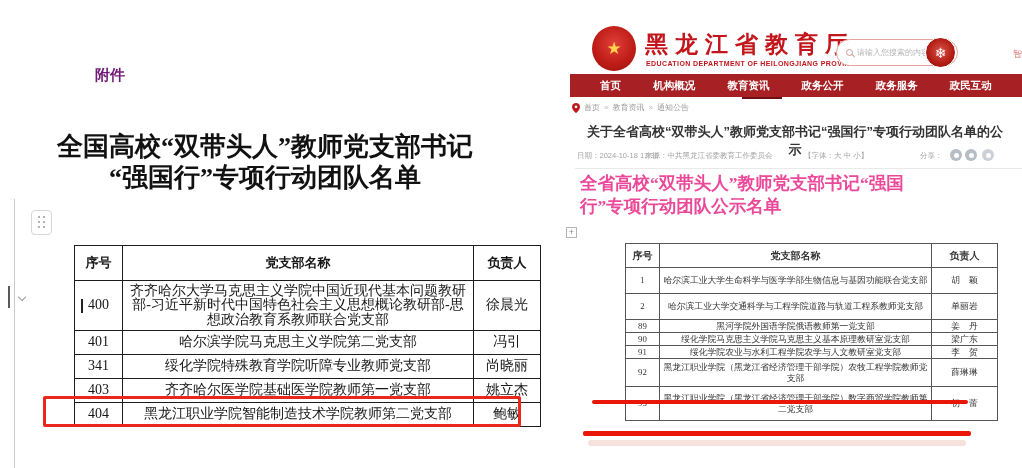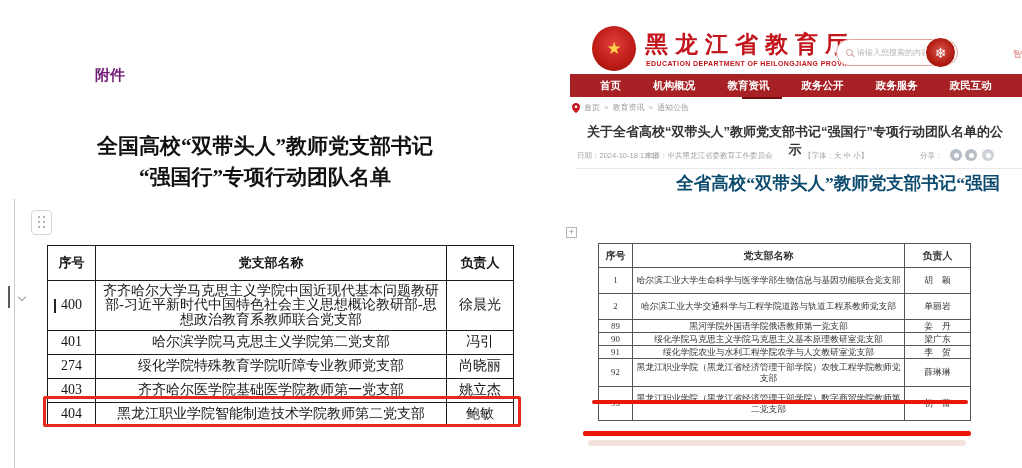--- a/index.html
+++ b/index.html
@@ -4,31 +4,31 @@
 <style>
   * { margin:0; padding:0; box-sizing:border-box; }
   html,body { background:#ffffff; }
   body { font-family:"Liberation Sans", sans-serif; }
   .stage { position:relative; width:1022px; height:468px; background:#fff; overflow:hidden; }
 
   
   .vline { position:absolute; left:14px; top:199px; width:1px; height:269px; background:#c9c9c9; }
   .attach { position:absolute; left:95px; top:66px; font-family:"Liberation Serif", serif; font-size:15px; font-weight:bold; color:#701a75; }
   .ltitle { position:absolute; left:50px; top:131px; width:430px; text-align:center;
-            font-family:"Liberation Serif", serif; font-size:21px; font-weight:bold; color:#111; line-height:31px; }
+            font-family:"Liberation Serif", serif; font-size:26px; font-weight:bold; color:#111; line-height:31px; }
   .drag-handle { position:absolute; left:31px; top:210px; width:21px; height:25px; background:#fff;
                  border:1px solid #d7d7d7; border-radius:4px; display:grid; grid-template-columns:3px 3px;
                  grid-template-rows:3px 3px 3px; gap:2px; justify-content:center; align-content:center; }
   .drag-handle .dot { width:2px; height:2px; border-radius:50%; background:#9a9a9a; }
   .caret-widget { position:absolute; left:6px; top:285px; width:26px; height:26px; }
   .caret-bar { position:absolute; left:2px; top:1px; width:2px; height:22px; background:#5a5a5a; }
   .chev { position:absolute; left:13px; top:9px; width:6px; height:6px; border-right:1.5px solid #9a9a9a;
           border-bottom:1.5px solid #9a9a9a; transform:rotate(45deg); }
 
-  table { border-collapse:collapse; table-layout:fixed; }
+  table { border-collapse:collapse; table-layout:fixed;margin-left:27px; }
   .ltable { position:absolute; left:47px; top:245px; width:466px; font-family:"Liberation Serif", serif; color:#171717; }
   .ltable td, .ltable th { border:1.6px solid #1c1c1c; text-align:center; vertical-align:middle; padding:1px 3px; }
   .ltable th { font-size:13px; font-weight:bold; }
   .ltable td { font-size:14px; line-height:14.5px; }
   .ltable .h-row { height:35px; }
   .ltable .r-tall { height:50px; }
   .ltable .r-std { height:24px; }
   .num-cell { position:relative;font-family:Liberation Serif, serif; }
   .caret-in-cell { position:absolute; left:6px; top:50%; margin-top:-7px; width:1.5px; height:14px; background:#222; }
   .red-box { position:absolute; left:43px; top:396px; width:478px; height:31px; border:3px solid #e8281c; border-radius:2px; }
@@ -64,22 +64,22 @@
 
   .article-title { position:absolute; left:585px; top:123px; width:420px; text-align:center;
                    font-size:13px; font-weight:bold; color:#333; }
   .meta { position:absolute; top:151px; font-size:7.5px; color:#a3a3a3; white-space:nowrap; }
   .m-date { left:577px; } .m-src { left:645px; } .m-font { left:804px; } .m-share { left:920px; }
   .share-dot { position:absolute; top:149px; width:12px; height:12px; border-radius:50%; background:#b7bdc5; }
   .share-dot::after { content:''; position:absolute; left:3.5px; top:3.5px; width:5px; height:5px; border-radius:50%; background:#fff; }
   .sd1 { left:950px; } .sd2 { left:965px; } .sd3 { left:982px; background:#ccd1d8; }
   .meta-divider { position:absolute; left:575px; top:168px; width:447px; height:1px; background:#e9e9e9; }
 
-  .doc-title { position:absolute; left:580px; top:172px; width:420px; text-align:right;
-               font-family:"Liberation Serif", serif; font-size:17.5px; font-weight:bold; color:#0c4a6e; line-height:23px; }
+  .doc-title { position:absolute; left:580px; top:172px; width:420px; text-align:left;
+               font-family:"Liberation Serif", serif; font-size:17.5px; font-weight:bold; color:#ec4899; line-height:23px; }
   .plus-handle { position:absolute; left:566px; top:227px; width:11px; height:11px; border:1px solid #b5b5b5;
                  color:#8a8a8a; font-size:9px; line-height:9px; text-align:center; background:#fff; }
 
   .rtable { position:absolute; left:598px; top:243px; width:372px; font-family:"Liberation Serif", serif; color:#333; }
   .rtable td, .rtable th { border:1px solid #555; text-align:center; vertical-align:middle; padding:0 2px; }
   .rtable th { font-size:10px; font-weight:bold; }
   .rtable td { font-size:8.8px; line-height:11px; }
   .rtable .h-row { height:24px; }
   .rtable .r-2l { height:26px; }
   .rtable .r-1l { height:13px; }
@@ -136,21 +136,21 @@
         <td class="num-cell"><span class="caret-in-cell"></span><span>400</span></td>
         <td>齐齐哈尔大学马克思主义学院中国近现代基本问题教研部-习近平新时代中国特色社会主义思想概论教研部-思想政治教育系教师联合党支部</td>
         <td>徐晨光</td>
       </tr>
       <tr class="r-std">
         <td>401</td>
         <td>哈尔滨学院马克思主义学院第二党支部</td>
         <td>冯引</td>
       </tr>
       <tr class="r-std">
-        <td>274</td>
+        <td>341</td>
         <td>绥化学院特殊教育学院听障专业教师党支部</td>
         <td>尚晓丽</td>
       </tr>
       <tr class="r-std">
         <td>403</td>
         <td>齐齐哈尔医学院基础医学院教师第一党支部</td>
         <td>姚立杰</td>
       </tr>
       <tr class="r-std">
         <td>404</td>
@@ -208,20 +208,21 @@
     <span class="meta m-src">来源：中共黑龙江省委教育工作委员会</span>
     <span class="meta m-font">【字体：大 中 小】</span>
     <span class="meta m-share">分享：</span>
     <span class="share-dot sd1"></span>
     <span class="share-dot sd2"></span>
     <span class="share-dot sd3"></span>
     <div class="meta-divider"></div>
 
     <div class="doc-title">
       <div>全省高校“双带头人”教师党支部书记“强国</div>
+      <div>行”专项行动团队公示名单</div>
     </div>
 
     <div class="plus-handle">+</div>
 
     <table class="rtable">
       <colgroup>
           <col style="width:34px">
           <col style="width:272px">
           <col style="width:66px">
         </colgroup>

